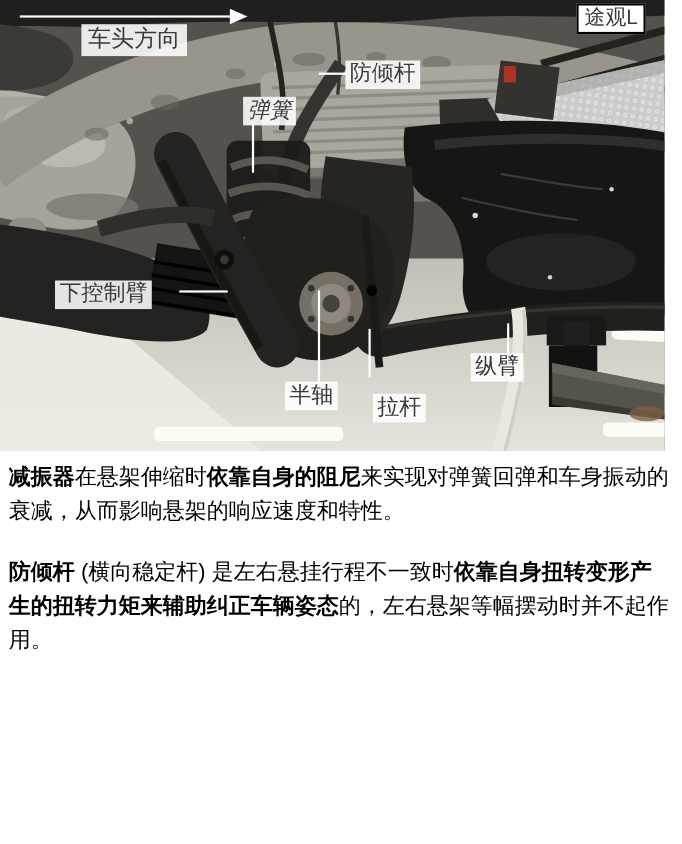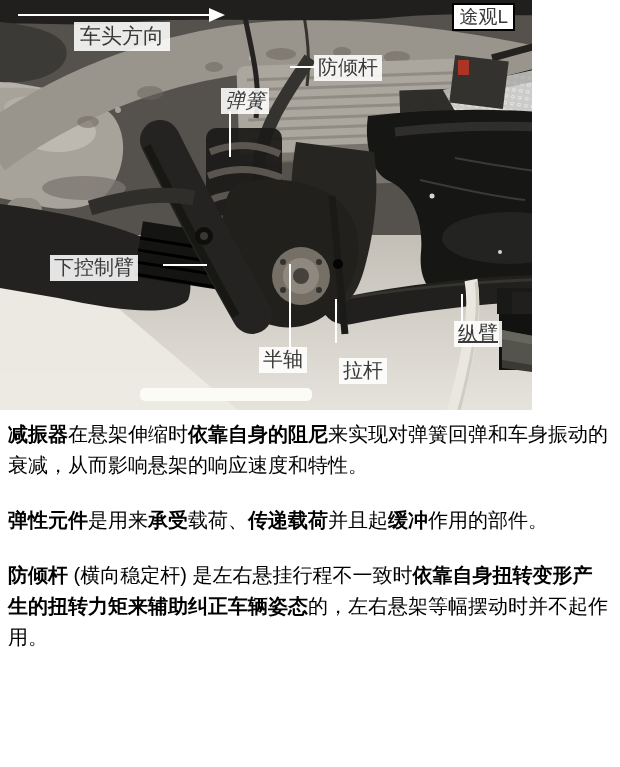--- a/index.html
+++ b/index.html
@@ -1,37 +1,37 @@
 <!DOCTYPE html>
 <html style="--label-bg: rgba(255,255,255,0.88); --label-text: #3a3a3a; --leader-line: #ffffff; --badge-border: #000000; --article-text: #000000;"><head>
 <meta charset="utf-8">
 <style>
   html,body{margin:0;padding:0;background:#fff;}
   body{width:620px;height:767px;overflow:hidden;font-family:"Liberation Sans","DejaVu Sans",sans-serif;}
 
   
-  .photo{position:relative;width:500px;height:410px;overflow:hidden;background:#55524d;padding-left:32px;}
+  .photo{position:relative;width:604px;height:410px;overflow:hidden;background:#55524d;}
   .photo svg{position:absolute;left:0;top:0;display:block;}
 
   
   .plabel{
     position:absolute;
     background:var(--label-bg, rgba(255,255,255,.88));
     color:var(--label-text,#3a3a3a);
     font-size:20px;line-height:1.18;padding:1px 4px;white-space:nowrap;
   }
   .lbl-direction{left:74px;top:22px;font-size:21px;padding:2px 6px;}
   .lbl-badge{right:17px;top:3px;background:#fff;border:2px solid var(--badge-border,#000);
              font-size:19px;padding:0 5px;line-height:1.25;}
   .lbl-antiroll{left:314px;top:55px;}
   .lbl-spring{left:221px;top:88px;font-style:italic;}
   .lbl-lca{left:50px;top:255px;}
   .lbl-halfshaft{left:259px;top:347px;font-family:Liberation Serif, serif;}
   .lbl-tierod{left:339px;top:358px;}
-  .lbl-trailing{left:454px;top:321px;text-decoration:underline;}
+  .lbl-trailing{left:428px;top:321px;}
 
   
   .leader{position:absolute;background:var(--leader-line,#fff);}
   .ld-antiroll{left:290px;top:66px;width:25px;height:2px;}
   .ld-spring{left:229px;top:111px;width:2px;height:46px;}
   .ld-lca{left:163px;top:264px;width:44px;height:2px;}
   .ld-halfshaft{left:289px;top:264px;width:2px;height:84px;}
   .ld-tierod{left:335px;top:299px;width:2px;height:44px;}
   .ld-trailing{left:461px;top:294px;width:2px;height:28px;}
 
@@ -197,15 +197,14 @@
   <div class="plabel lbl-antiroll">防倾杆</div>
   <div class="plabel lbl-spring">弹簧</div>
   <div class="plabel lbl-lca">下控制臂</div>
   <div class="plabel lbl-halfshaft">半轴</div>
   <div class="plabel lbl-tierod">拉杆</div>
   <div class="plabel lbl-trailing">纵臂</div>
 </div>
 
 <div class="article">
   <p><span class="b">减振器</span><span>在悬架伸缩时</span><span class="b">依靠自身的阻尼</span><span>来实现对弹簧回弹和车身振动的衰减，从而影响悬架的响应速度和特性。</span></p>
-  <p><span class="b">弹性元件</span><span>是用来</span><span class="b">承受</span><span>载荷、</span><span class="b">传递载荷</span><span>并且起</span><span class="b">缓冲</span><span>作用的部件。</span></p>
   <p><span class="b">防倾杆</span><span> (横向稳定杆) 是左右悬挂行程不一致时</span><span class="b">依靠自身扭转变形产生的扭转力矩来辅助纠正车辆姿态</span><span>的，左右悬架等幅摆动时并不起作用。</span></p>
 </div>
 
 </body></html>

